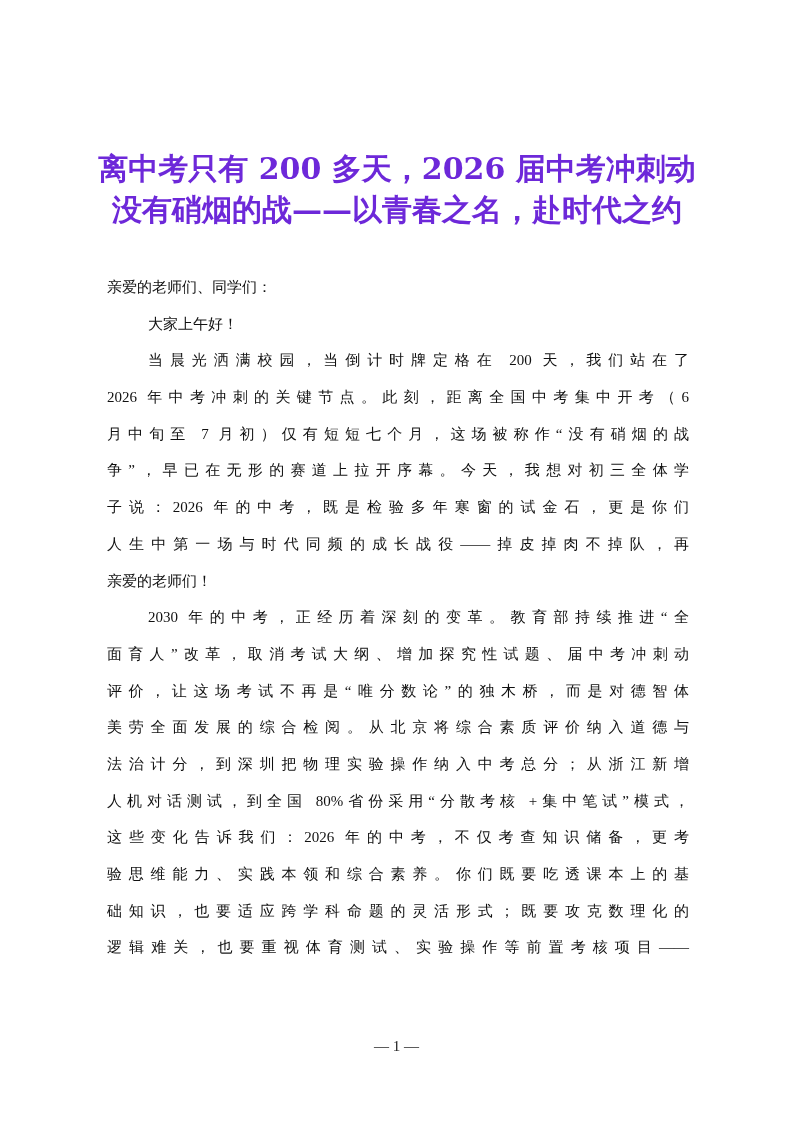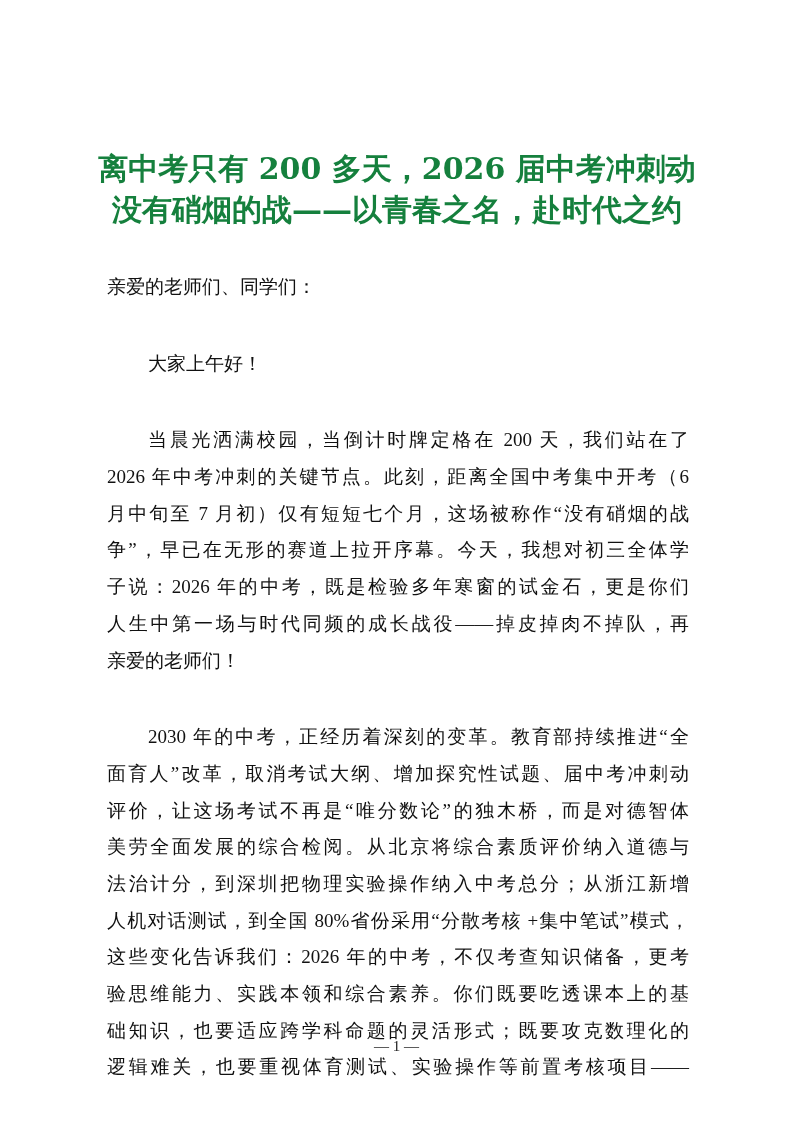--- a/index.html
+++ b/index.html
@@ -2,31 +2,31 @@
 <html><head>
   <meta charset="utf-8">
   <style>
     html, body { margin: 0; padding: 0; background: #ffffff; }
     body { width: 793px; height: 1122px; position: relative; overflow: hidden; }
     .page { position: absolute; left: 0; top: 0; width: 793px; height: 1122px; background: #fff; }
     .title {
       position: absolute; left: 96px; top: 148px; width: 602px;
       font-family: "DejaVu Serif", "Liberation Serif", serif;
       font-weight: bold; font-size: 30px; line-height: 41px;
-      color: #15803d; text-align: center; letter-spacing: 0px;
+      color: #6d28d9; text-align: center; letter-spacing: 0px;
     }
     .title div { white-space: nowrap; }
     .body {
       position: absolute; left: 107px; top: 269px; width: 582px;
       font-family: "Liberation Serif", "DejaVu Serif", serif;
-      font-size: 19px; line-height: 36.7px; color: #111;
+      font-size: 15px; line-height: 36.7px; color: #111;
     }
     .line { white-space: nowrap; text-align: justify; text-align-last: justify; height: 36.7px; }
     .line.last { text-align-last: left; }
-    .indent { padding-left: 41px; margin-top: 40px; }
+    .indent { padding-left: 41px; }
     .footer {
       position: absolute; left: 0; width: 793px; top: 1038px;
       text-align: center; font-family: "Liberation Serif", "DejaVu Serif", serif;
       font-size: 15px; color: #222;
     }
   </style>
 </head>
 <body>
 
 <div class="page">

